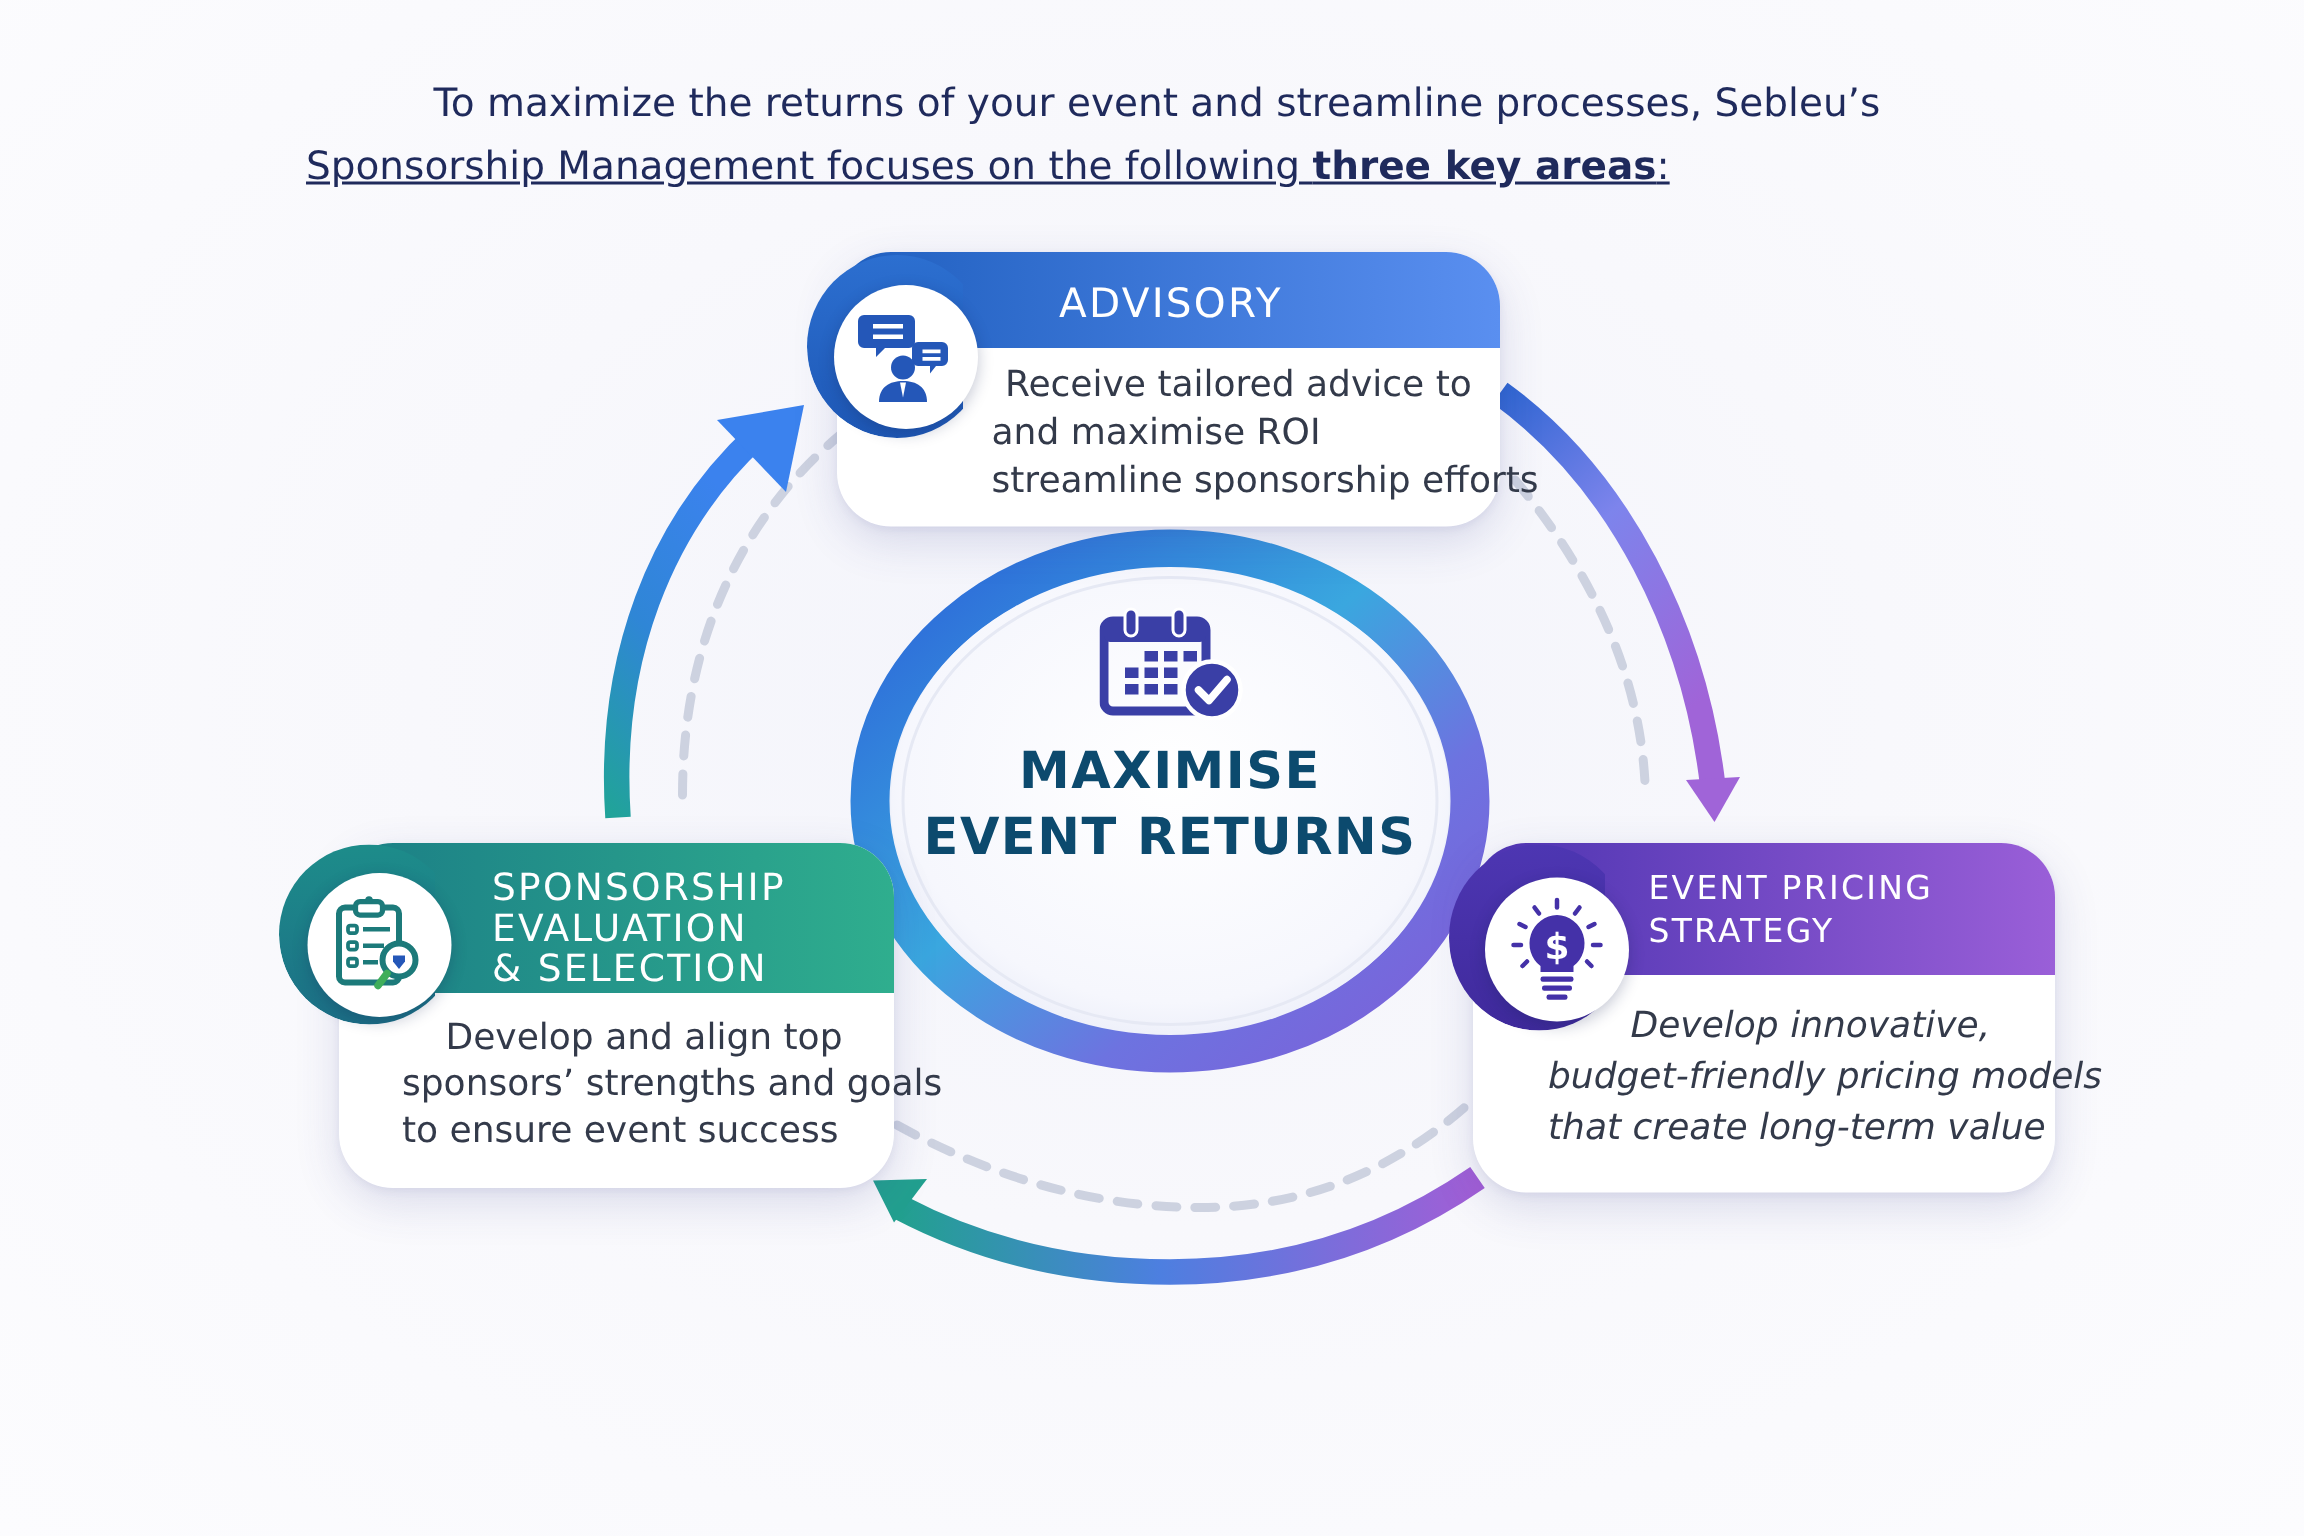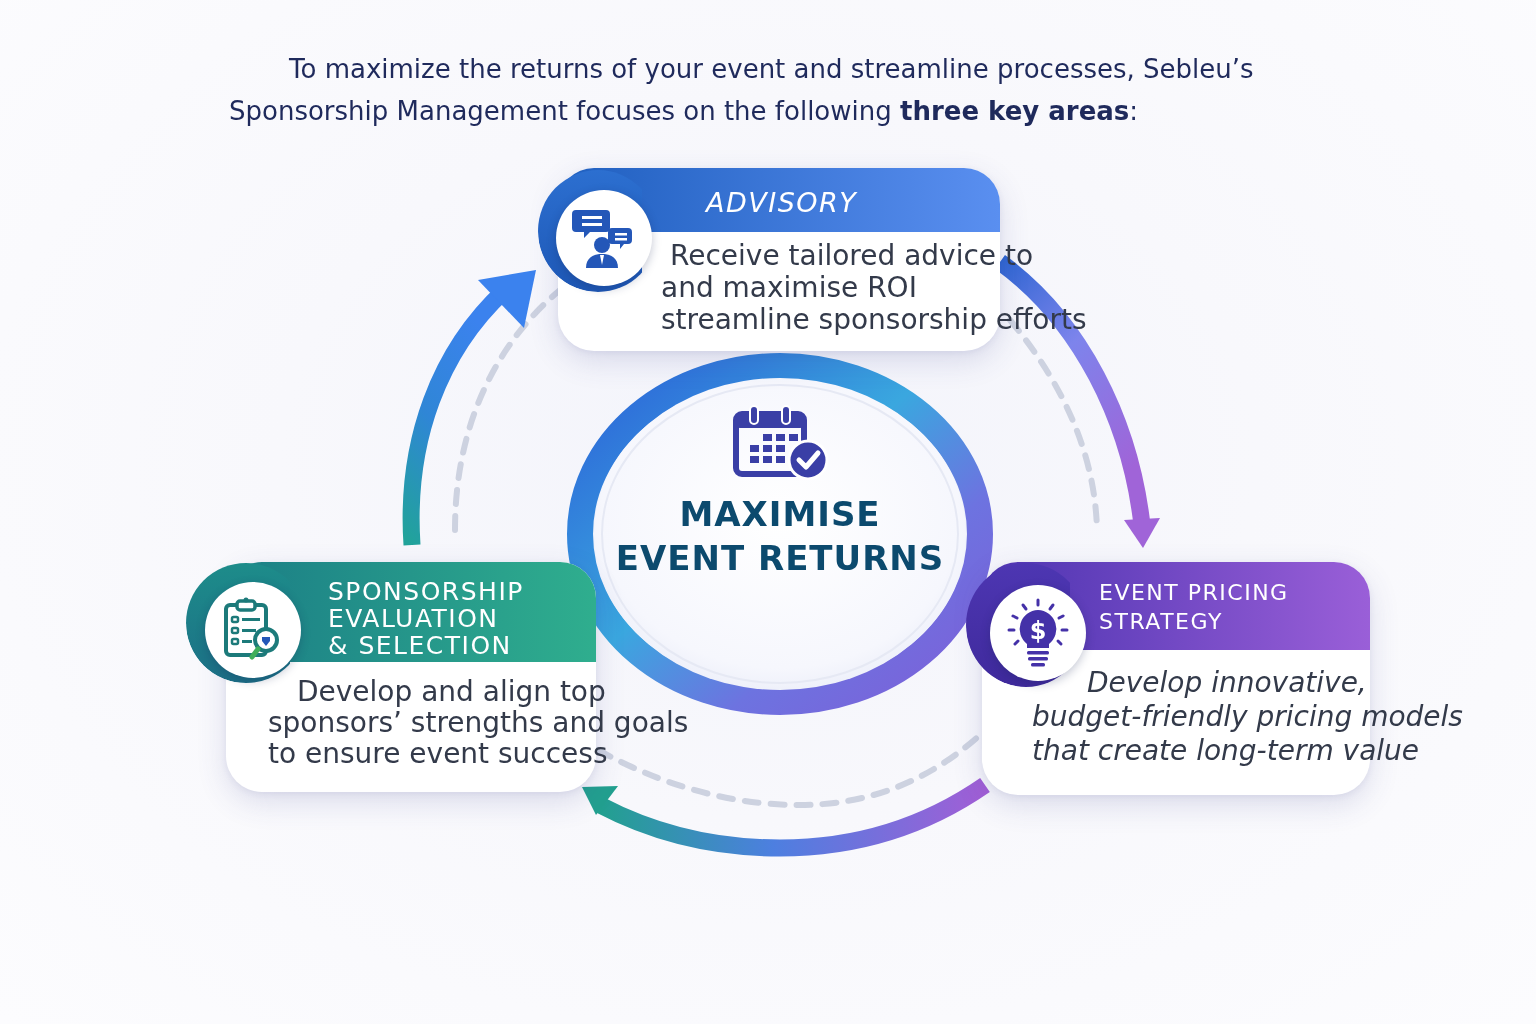--- a/index.html
+++ b/index.html
@@ -6,39 +6,39 @@
   body {
     width:1536px; height:1024px; position:relative; overflow:hidden;
     background: radial-gradient(ellipse at 50% 45%, #f3f4fb 0%, #f8f8fc 45%, #fcfcfe 100%);
     font-family: "DejaVu Sans", sans-serif;
   }
   .intro {
     position:absolute; left:0; width:1536px; top:48px;
     color:#1f2a5c; font-size:26px; line-height:42px;
   }
   .intro .l1 { position:absolute; left:289px; top:0; white-space:nowrap; }
-  .intro .l2 { position:absolute; left:229px; top:42px; white-space:nowrap; }
+  .intro .l2 { position:absolute; left:204px; top:42px; white-space:nowrap;text-decoration:underline; }
   .intro b { font-weight:bold; }
 
   svg.diagram { position:absolute; left:0; top:0; }
 
   .card {
     position:absolute; background:#fff; border-radius:36px;
     box-shadow: 0 10px 30px rgba(60,70,140,0.16), 0 2px 6px rgba(60,70,140,0.08);
   }
   .card-head {
     position:absolute; left:0; right:0; top:0;
     border-radius:36px 36px 0 0;
   }
   .card-title {
     position:absolute; color:#fff; font-family:"DejaVu Sans", sans-serif;
     letter-spacing:1.5px; font-size:24px; line-height:29px;
   }
   .card-body {
-    position:absolute; color:#333a4a; font-size:28px; line-height:32px;
+    position:absolute; color:#333a4a; font-size:24px; line-height:32px;
   }
   .card-body span { display:block; white-space:nowrap; }
   .icon-badge {
     position:absolute; border-radius:50%;
   }
   .icon-inner {
     position:absolute; border-radius:50%; background:#fff;
     box-shadow: 0 3px 10px rgba(20,30,80,0.25);
     display:flex; align-items:center; justify-content:center;
   }
@@ -133,21 +133,21 @@
     </g>
     <circle cx="75" cy="56" r="19" fill="#3a3fa6" stroke="#fff" stroke-width="3"></circle>
     <path d="M66 56 L73 63 L85 49" fill="none" stroke="#fff" stroke-width="5" stroke-linecap="round" stroke-linejoin="round"></path>
   </svg>
 </div>
 <div class="center-title" style="top:492px;">MAXIMISE</div>
 <div class="center-title" style="top:536px;">EVENT RETURNS</div>
 
 <div class="card" style="left:558px; top:168px; width:442px; height:183px;">
   <div class="card-head" style="height:64px; background:linear-gradient(90deg,#1f5fbf,#5a8ff0);"></div>
-  <div class="card-title" style="left:148px; top:20px; font-size:27px;font-style:italic;">ADVISORY</div>
+  <div class="card-title" style="left:148px; top:20px; font-size:27px;">ADVISORY</div>
   <div class="card-body" style="left:103px; top:72px;">
     <span style="padding-left:9px;">Receive tailored advice to</span>
     <span>and maximise ROI</span>
     <span>streamline sponsorship efforts</span>
   </div>
 </div>
 <div class="icon-badge" style="left:538px; top:170px; width:120px; height:122px; background:linear-gradient(180deg,#2c6fd0,#1e58b6); clip-path: inset(0 16px 0 0 round 0 0 0 60px);"></div>
 <div class="icon-inner" style="left:556px; top:190px; width:96px; height:96px;">
   <svg width="64" height="64" viewBox="0 0 64 64">
     <path d="M4 4 h30 a4 4 0 0 1 4 4 v14 a4 4 0 0 1 -4 4 h-16 l-6 6 v-6 h-8 a4 4 0 0 1 -4 -4 v-14 a4 4 0 0 1 4 -4z" fill="#2457b8"></path>

